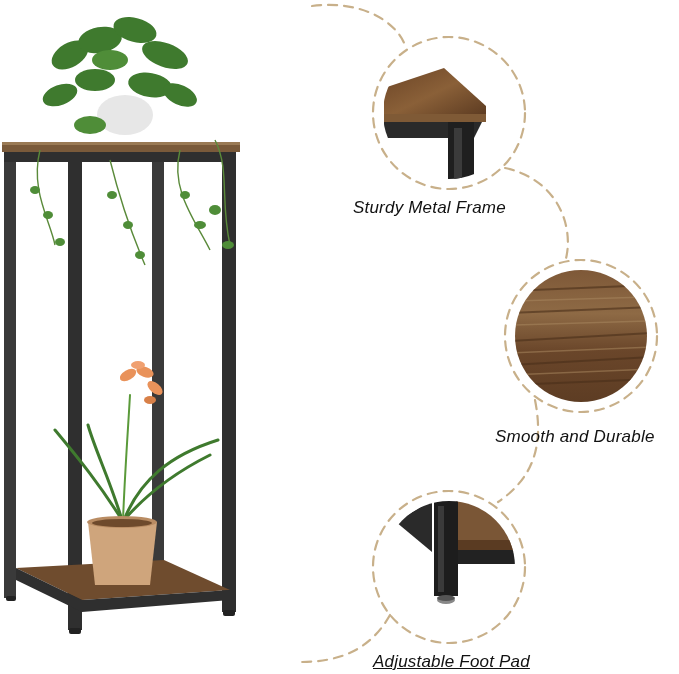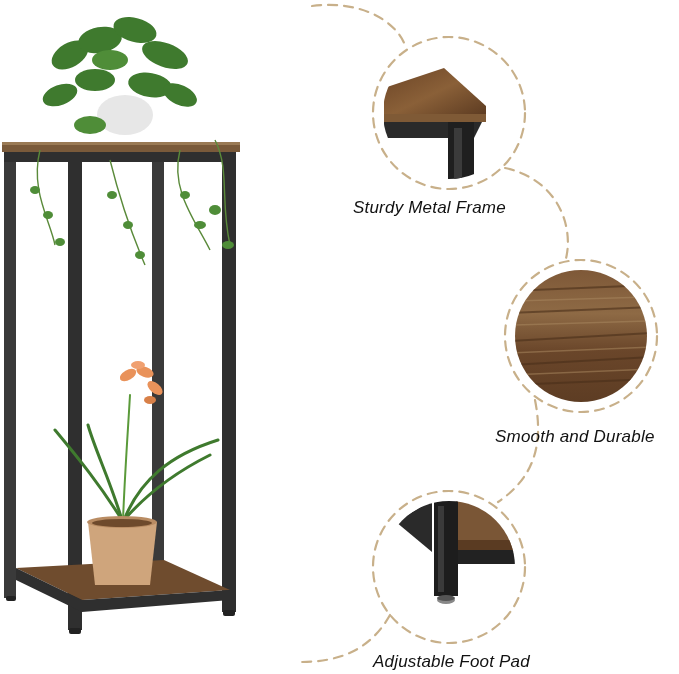--- a/index.html
+++ b/index.html
@@ -102,21 +102,21 @@
       <polygon points="22,30 58,8 58,60" fill="#2a2a2a"></polygon>
       <polygon points="82,8 150,8 150,60 82,60" fill="#7a5636"></polygon>
       <rect x="82" y="48" width="68" height="10" fill="#5a3b22"></rect>
       <rect x="82" y="58" width="68" height="14" fill="#222222"></rect>
       <rect x="60" y="8" width="24" height="96" fill="#1d1d1d"></rect>
       <rect x="64" y="14" width="6" height="86" fill="#3a3a3a"></rect>
       <ellipse cx="72" cy="108" rx="9" ry="4" fill="#888888"></ellipse>
       <ellipse cx="72" cy="106" rx="9" ry="3" fill="#555555"></ellipse>
     </g>
   </svg>
-  <div class="label" style="left:373px;top:652px;">Adjustable Foot Pad</div>
+  <div class="label" style="left:373px;top:652px;text-decoration:underline;">Adjustable Foot Pad</div>
 
   <svg width="250" height="650" style="position:absolute;left:0;top:0;">
 
     <rect x="152" y="150" width="12" height="440" fill="#3a3a3a"></rect>
     <rect x="4" y="150" width="12" height="448" fill="#3a3a3a"></rect>
 
     <rect x="68" y="150" width="14" height="480" fill="#2f2f2f"></rect>
     <rect x="222" y="150" width="14" height="462" fill="#2f2f2f"></rect>
 
     <rect x="4" y="150" width="232" height="12" fill="#2f2f2f"></rect>

